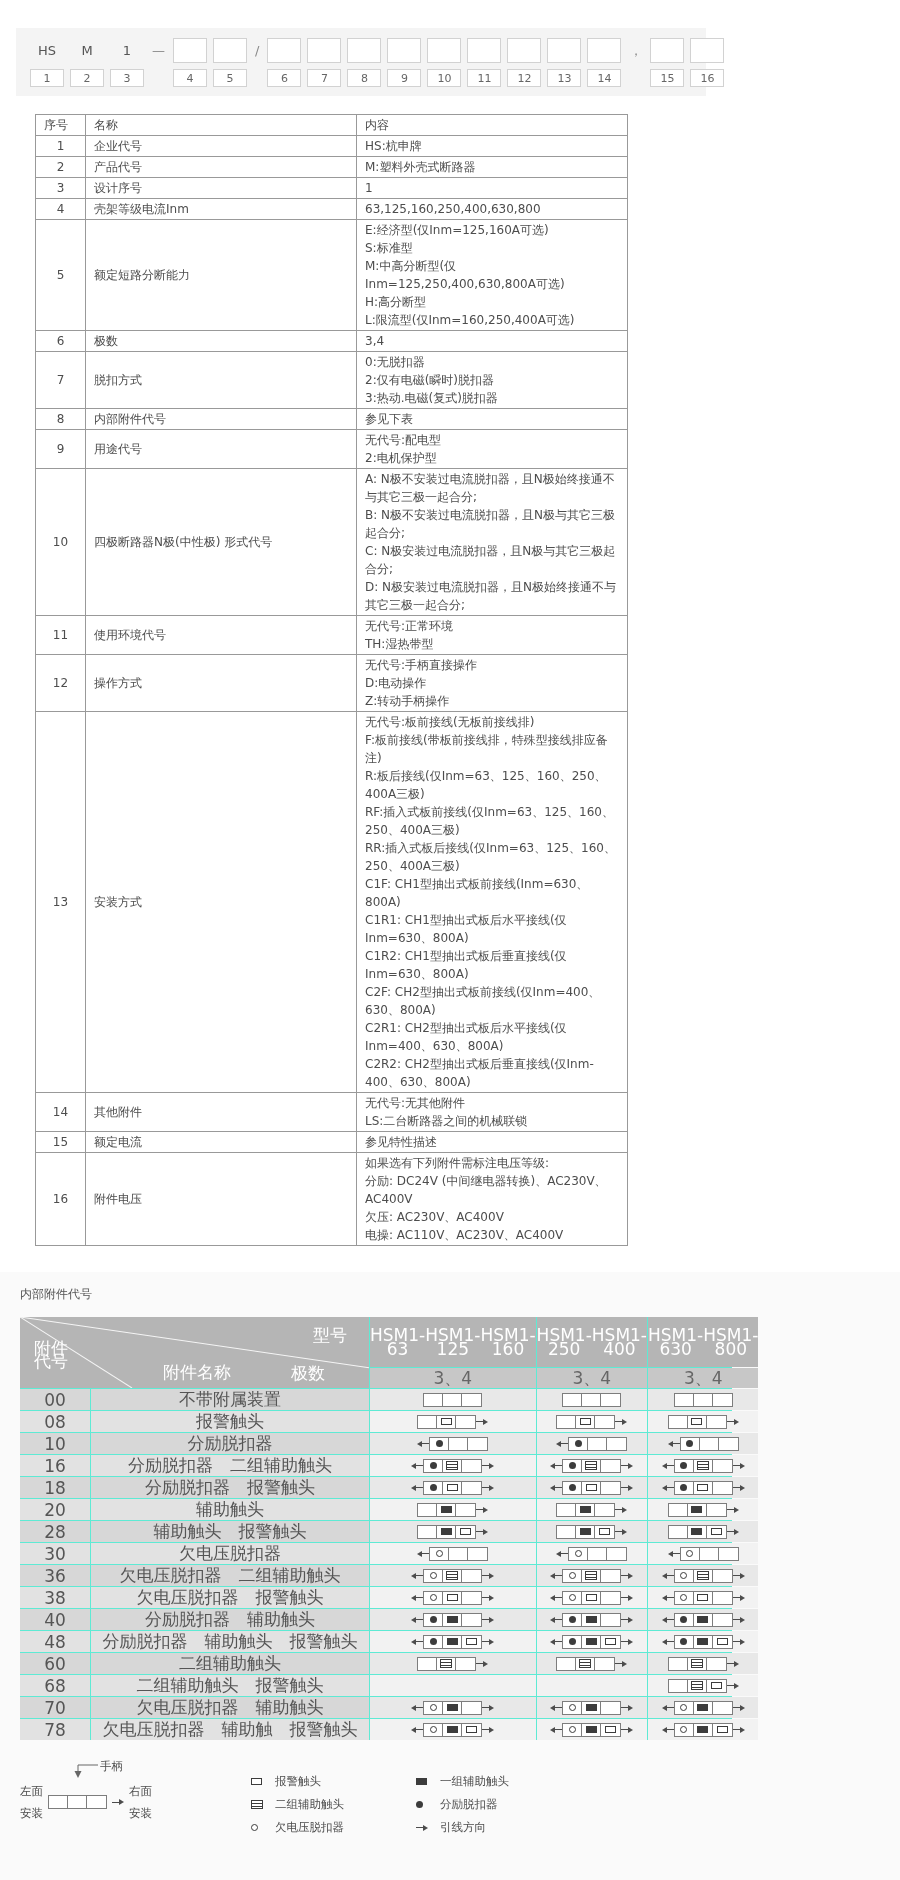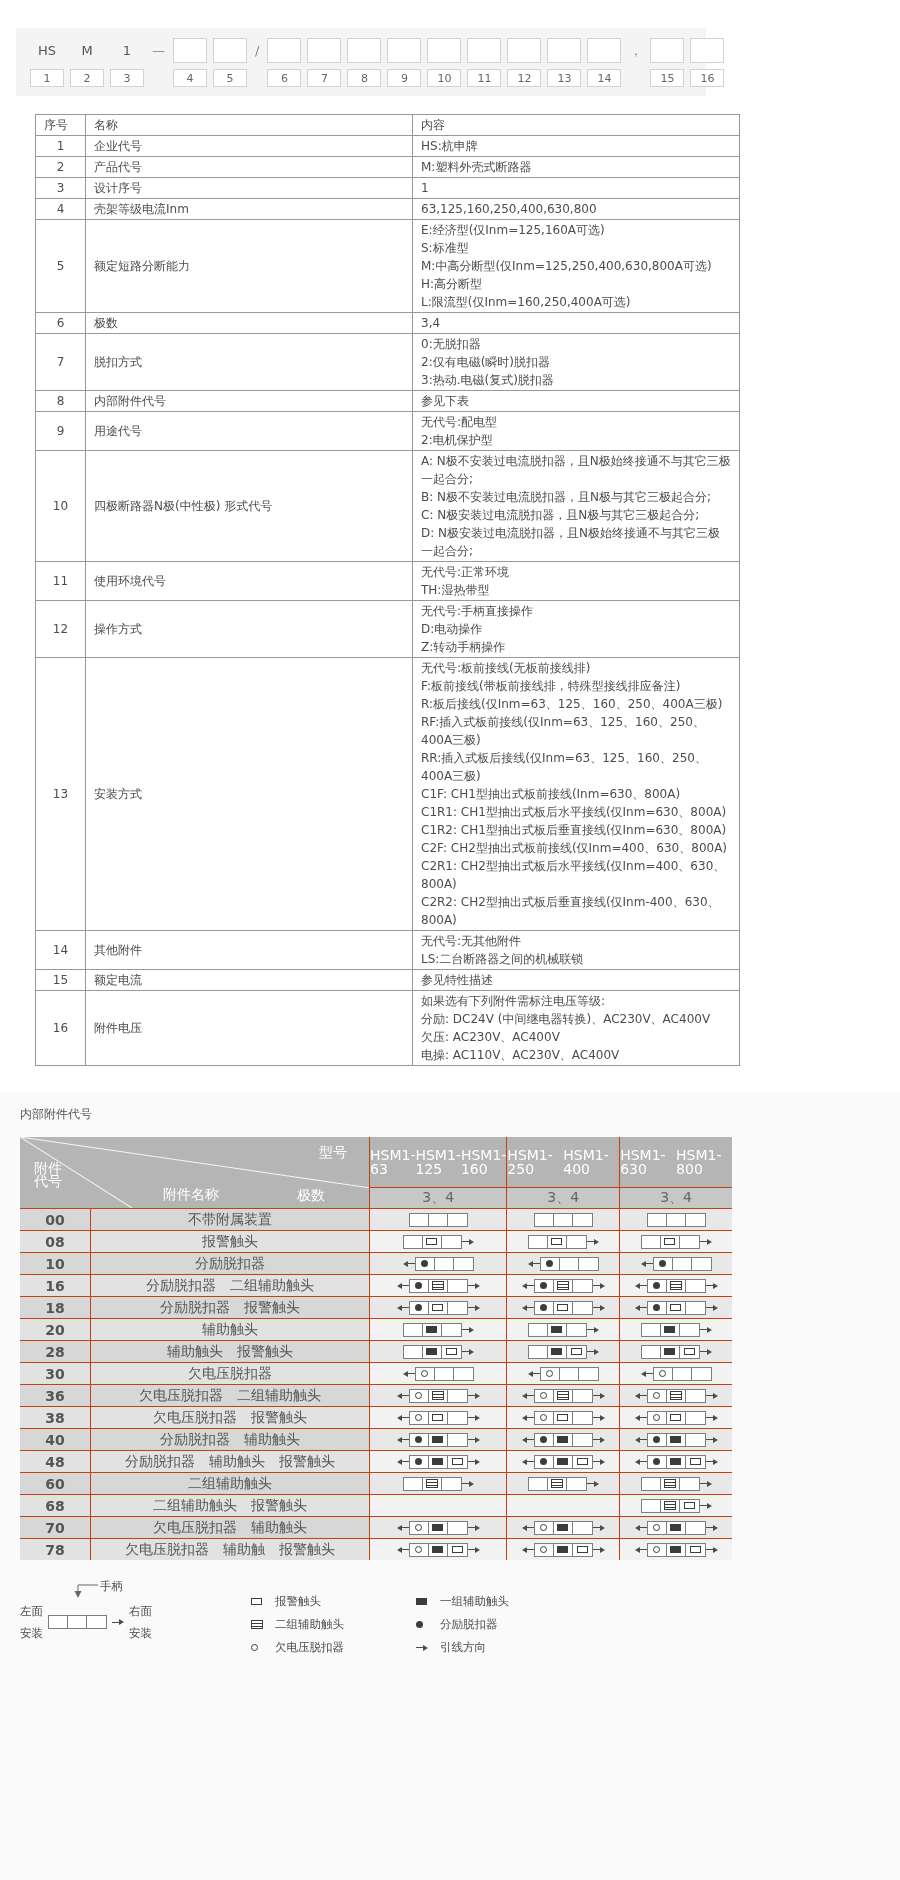--- a/index.html
+++ b/index.html
@@ -26,21 +26,21 @@
   .cb-col { display: flex; flex-direction: column; gap: 6px; width: 34px; flex: 0 0 auto; }
   .cb-top { height: 25px; display: flex; align-items: center; justify-content: center; font-size: 13px; color: #555; }
   .cb-box { background: #ffffff; border: 1px solid #d2d2d2; }
   .cb-text { background: transparent; }
   .cb-num { height: 18px; background: #ffffff; border: 1px solid #d2d2d2; display: flex; align-items: center; justify-content: center; font-size: 11px; color: #666; }
   .cb-sep { height: 25px; display: flex; align-items: center; padding: 0 2px; color: #888; font-size: 13px; flex: 0 0 auto; }
 
   
   .spec-table {
     margin-left: 35px;
-    width: 705px;
+    width: 593px;
     border-collapse: collapse;
     table-layout: fixed;
     font-size: 12px;
     color: #4d4d4d;
   }
   .spec-table th, .spec-table td { border: 1px solid #999999; padding: 1px 8px; }
   .spec-table th { font-weight: 400; text-align: left; height: 21px; color: #4a4a4a; }
   .th-no, .col-no { width: 50px; text-align: center; }
   .col-name { width: 225px; vertical-align: middle; }
   .col-no { vertical-align: middle; }
@@ -50,32 +50,33 @@
   
   .acc-panel { background: #fafafa; margin-top: 26px; padding: 14px 0 40px 20px; flex: 1; }
   .acc-title { font-size: 12px; color: #555; margin-bottom: 14px; }
   .acc-table {
     width: 712px;
     display: grid;
     grid-template-columns: 70px 278px 1fr 1fr 1fr;
     grid-template-rows: 50px 20px;
     grid-auto-rows: 21px;
     gap: 1px;
-    background: #c2410c;
-    font-size: 14px;
+    background: #5eead4;
+    font-size: 17px;
+    text-align: center;
   }
   .acc-corner { grid-column: 1 / 3; grid-row: 1 / 3; position: relative; background: #b5b5b5; color: #ffffff; overflow: hidden; }
   .acc-corner .diag { position: absolute; left: 0; top: 0; width: 100%; height: 100%; }
   .lbl-model { position: absolute; top: 7px; right: 22px; }
   .lbl-poles { position: absolute; bottom: 3px; right: 44px; }
   .lbl-code { position: absolute; left: 14px; bottom: 20px; white-space: pre-line; line-height: 13px; }
   .lbl-name { position: absolute; left: 119px; bottom: 4px; margin-left: 24px; }
   .acc-model { background: #b5b5b5; color: #ffffff; display: flex; flex-direction: row; align-items: center; justify-content: center; line-height: 14px; }
   .acc-poles { background: #c7c7c7; color: #666666; display: flex; align-items: center; justify-content: center; }
-  .acc-code { display: flex; align-items: center; justify-content: center; color: #555; font-weight: bold; }
+  .acc-code { display: flex; align-items: center; justify-content: center; color: #555; }
   .acc-name { display: flex; align-items: center; justify-content: center; color: #555; }
   .acc-code.dark, .acc-name.dark { background: #d7d7d7; }
   .acc-code.light, .acc-name.light { background: #e2e2e2; }
   .acc-diagram { display: flex; align-items: center; justify-content: center; }
   .acc-diagram.dark { background: #e8e8e8; }
   .acc-diagram.light { background: #f2f2f2; }
 
   
   .diagram { display: flex; align-items: center; }
   .dbox { display: flex; border: 1px solid #7d7d7d; background: #ffffff; }

